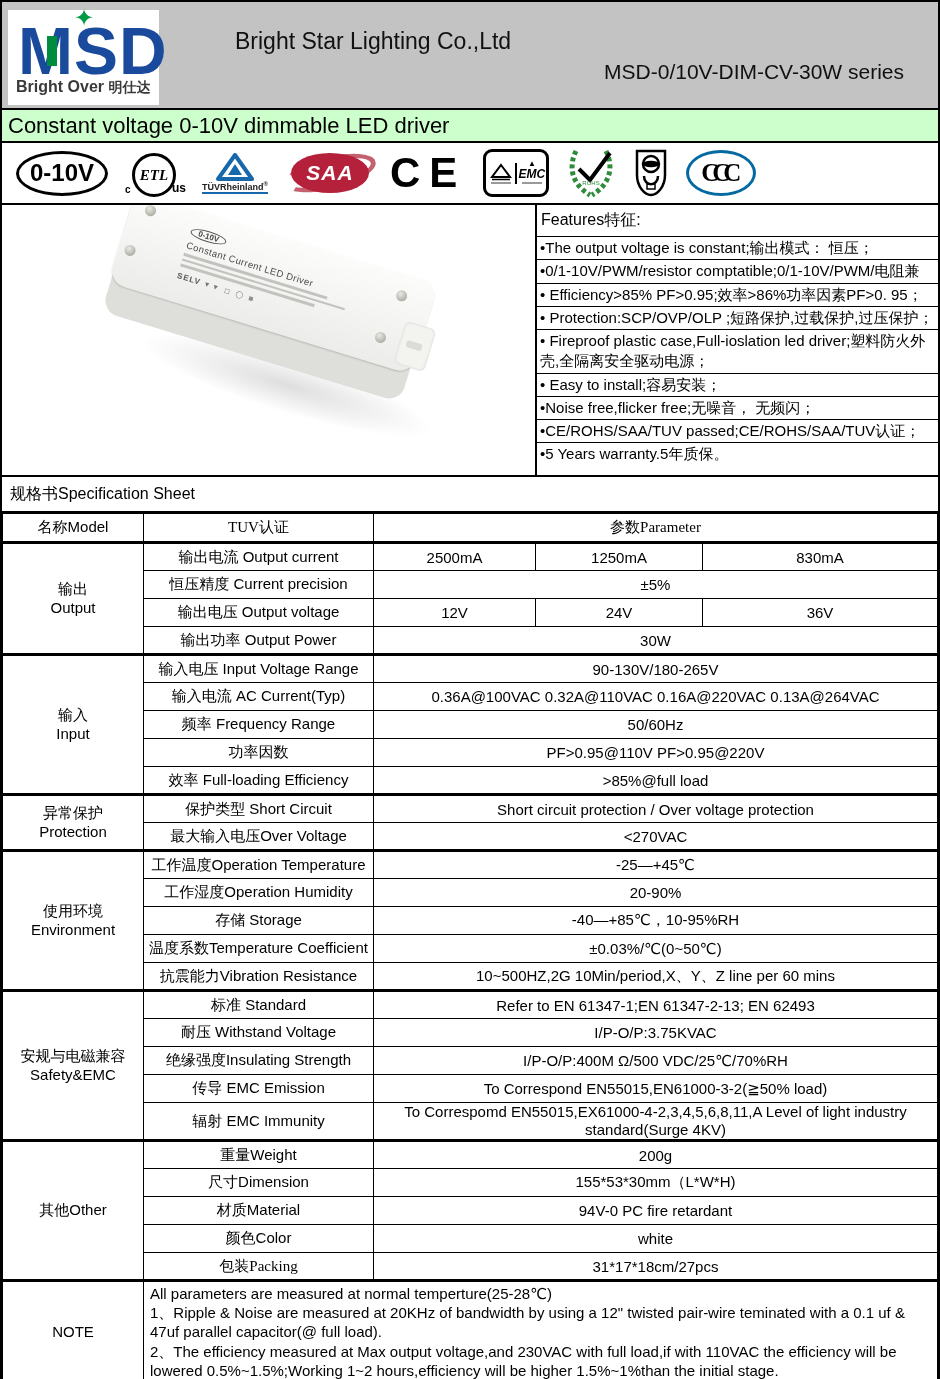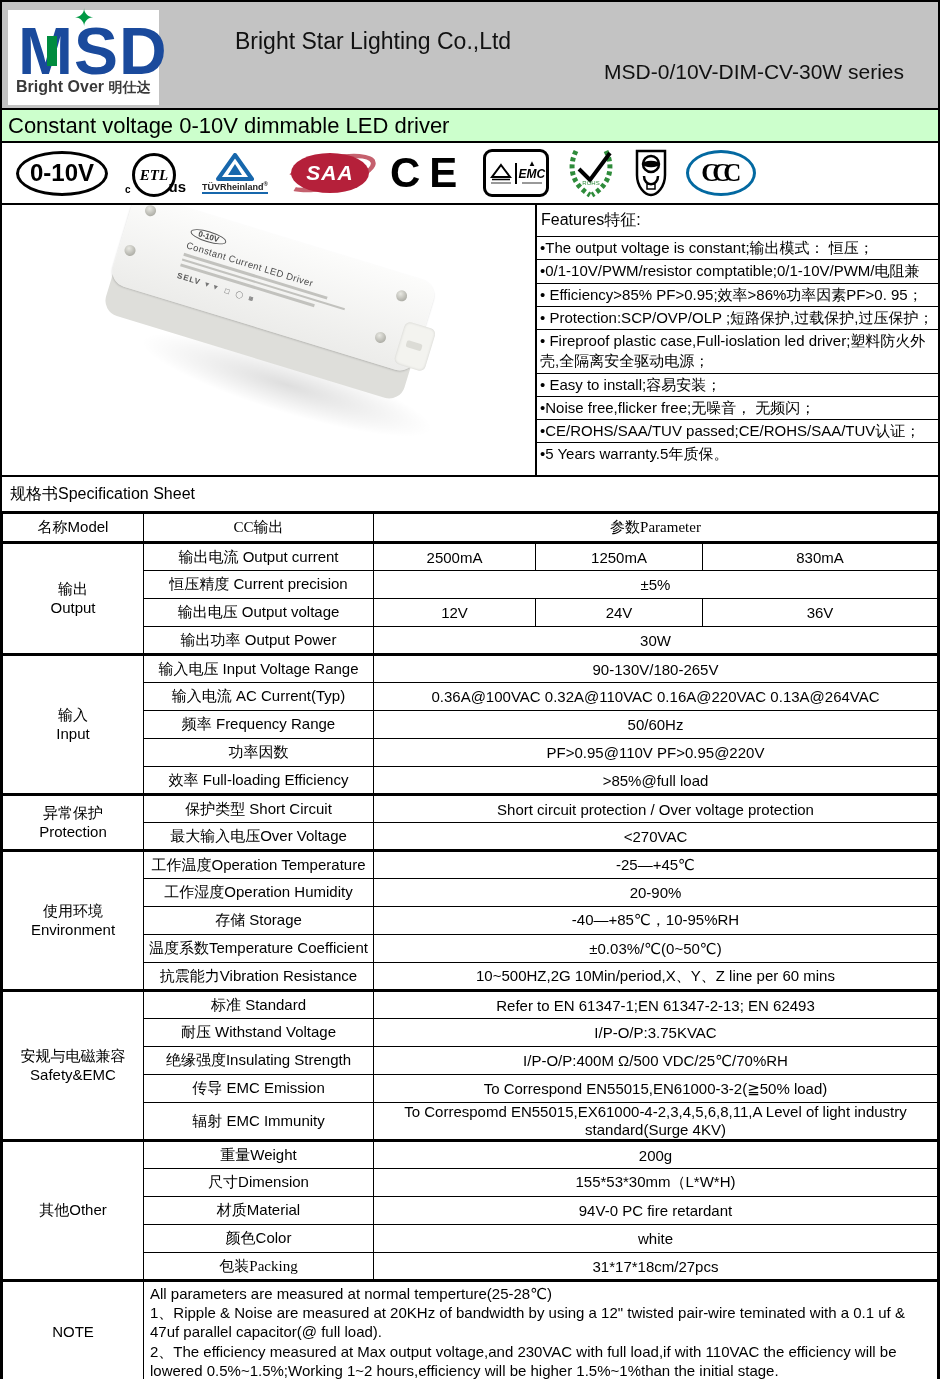--- a/index.html
+++ b/index.html
@@ -20,21 +20,21 @@
   
   .banner { height:35px; margin-top:-2px; background:#ccffcc; border:2px solid #000; display:flex; align-items:center; padding-left:6px; font-size:22px; }
 
   
   .logos { height:64px; margin-top:-2px; border:2px solid #000; background:#fff; display:flex; align-items:center; padding-left:14px; gap:17px; }
   .cert { flex:none; display:flex; align-items:center; justify-content:center; }
   .dim-oval { width:92px; height:45px; border:3px solid #000; border-radius:50%; font-size:24px; font-weight:bold; }
   .etl { position:relative; width:58px; height:52px; }
   .etl .circle { width:44px; height:44px; border:3px solid #000; border-radius:50%; margin:4px auto 0; display:flex; align-items:center; justify-content:center; font-weight:bold; font-size:15px; font-style:italic; font-family:"Liberation Serif",serif; }
   .etl .c  { position:absolute; left:0; bottom:4px; font-size:10px; font-weight:bold; }
-  .etl .us { position:absolute; right:-3px; bottom:4px; font-size:15px; font-weight:bold; }
+  .etl .us { position:absolute; right:-3px; bottom:4px; font-size:12px; font-weight:bold; }
   .tuv { width:70px; flex-direction:column; }
   .tuv .tri { display:block; }
   .tuv .txt { font-size:9px; font-weight:bold; color:#222; border-bottom:2px solid #1767ac; white-space:nowrap; }
   .tuv .txt sup { font-size:6px; }
   .saa { position:relative; width:86px; height:48px; }
   .saa .swoosh { position:absolute; left:-4px; top:8px; width:94px; height:32px; border:5px solid #c5616e; border-radius:50%; transform:rotate(-14deg); border-left-color:transparent; }
   .saa .body { position:absolute; left:4px; top:4px; right:4px; bottom:4px; background:#b5203a; border-radius:50%; display:flex; align-items:center; justify-content:center; }
   .saa .txt { color:#fff; font-weight:bold; font-size:21px; font-style:italic; letter-spacing:1px; }
   .ce { font-size:42px; font-weight:bold; letter-spacing:9px; line-height:1; transform:scaleY(1.0); }
   .emcbox { width:66px; height:48px; border:3px solid #000; border-radius:9px; display:flex; overflow:hidden; }
@@ -209,21 +209,21 @@
     <colgroup>
         <col style="width:142px">
         <col style="width:230px">
         <col style="width:162px">
         <col style="width:167px">
         <col>
       </colgroup>
     <thead>
       <tr>
         <th>名称Model</th>
-        <th class="serif">CC输出</th>
+        <th class="serif">TUV认证</th>
         <th class="serif" colspan="3">参数Parameter</th>
       </tr>
     </thead>
     <tbody>
 
       <tr class="sec-start">
         <td class="cat" rowspan="4">输出
 Output</td>
         <td>输出电流 Output current</td>
         <td>2500mA</td>

